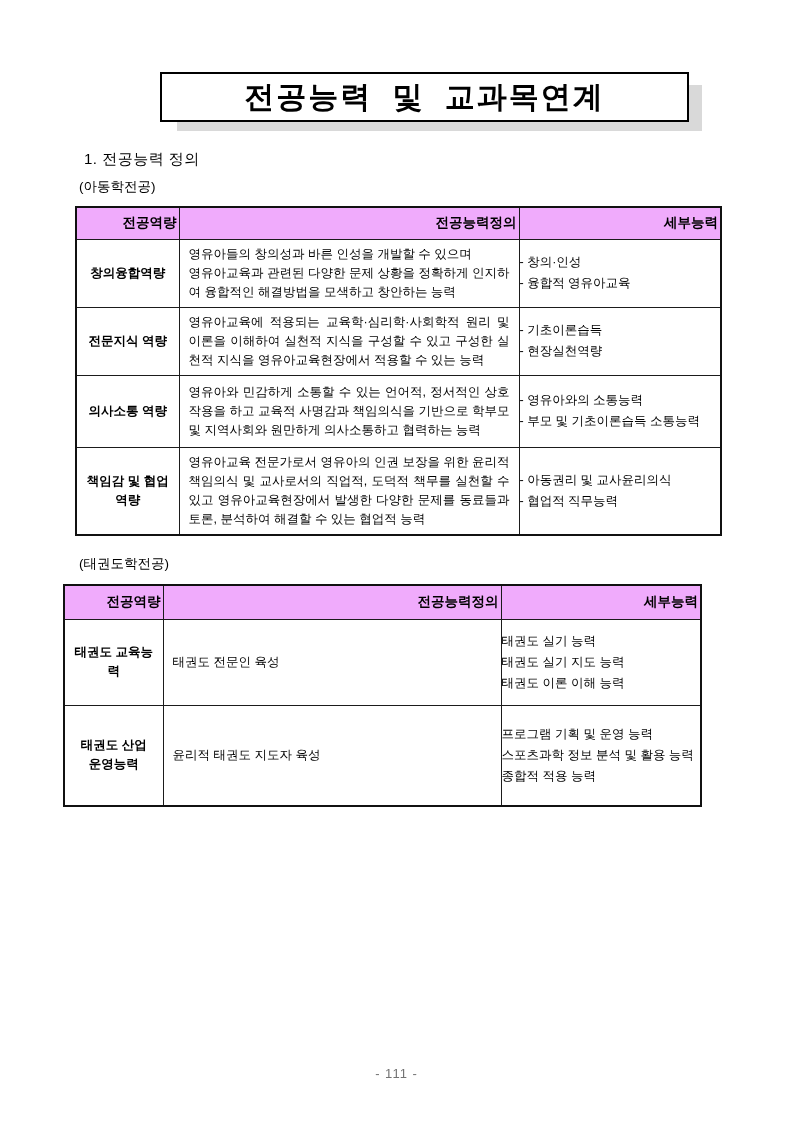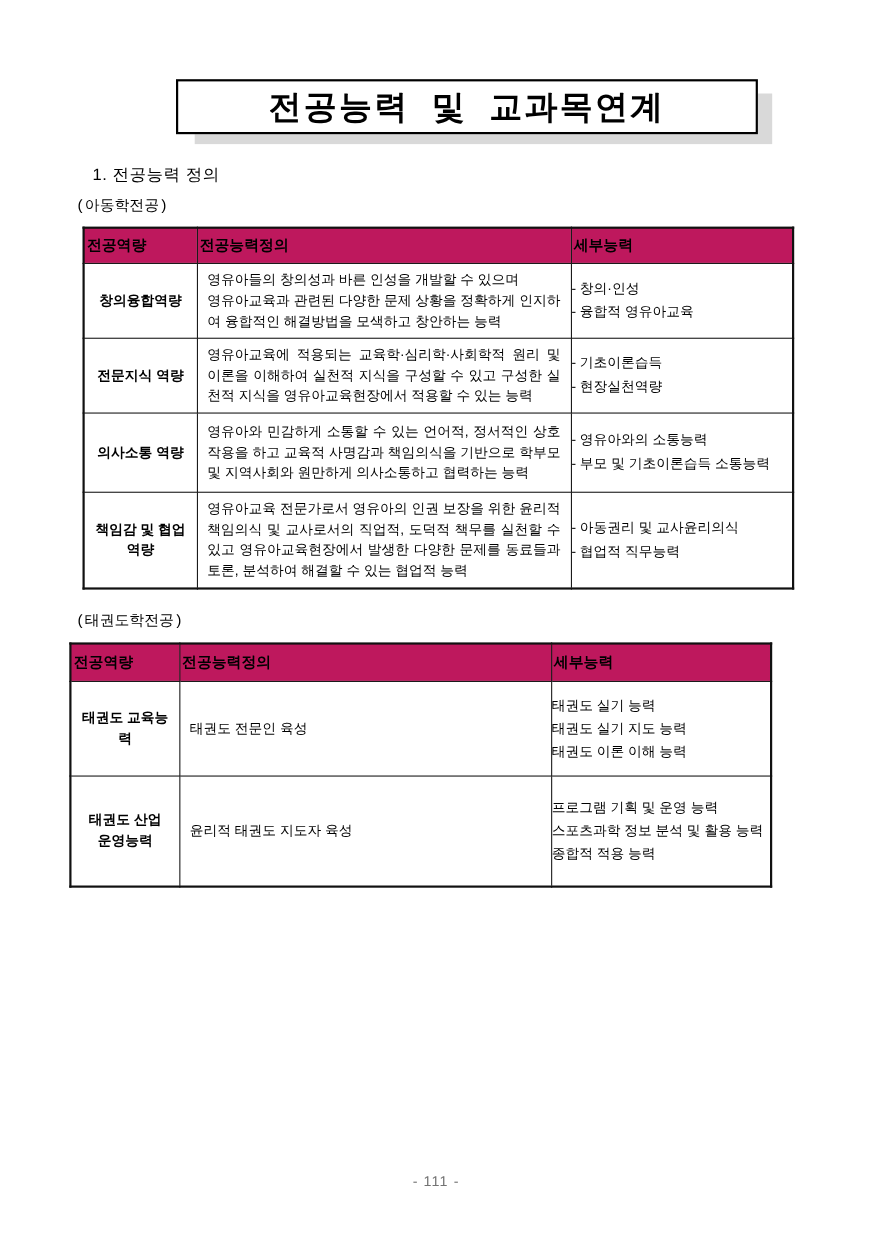--- a/index.html
+++ b/index.html
@@ -12,31 +12,31 @@
   
   .title-box {
     position:absolute; left:120px; top:72px; width:529px; height:50px;
     box-sizing:border-box; background:#ffffff; border:2px solid #000;
     box-shadow:15px 11px 0 -2px #d9d9d9;
     display:flex; align-items:center; justify-content:center;margin-left:40px;
   }
   .title-text { font-size:30px; font-weight:900; letter-spacing:2px; word-spacing:10px; }
 
   .section-heading { position:absolute; left:84px; top:150px; font-size:15px; letter-spacing:0.5px; }
-  .major-label { position:absolute; left:69px; font-size:13.5px;font-family:Liberation Mono, monospace; }
+  .major-label { position:absolute; left:79px; font-size:13.5px; }
   #label1 { top:178px; }
   #label2 { top:555px; }
 
   
   table { position:absolute; border-collapse:collapse; table-layout:fixed; border:2px solid #111; }
   #table1 { left:75px; top:206px; width:645px; }
   #table2 { left:63px; top:584px; width:637px; }
   th, td { border:1px solid #1b1b1b; box-sizing:border-box; }
   th {
-    background:#be185d; font-size:13.5px; font-weight:bold; text-align:left;
+    background:#f0abfc; font-size:13.5px; font-weight:bold; text-align:right;
     vertical-align:middle; padding:2px;
   }
   td.comp {
     text-align:center; vertical-align:middle; font-size:12.5px;
     line-height:19px; white-space:pre-line; padding:2px 4px;font-weight:bold;
   }
   td.def {
     font-size:12.5px; line-height:19px; text-align:justify;
     vertical-align:middle; padding:5px 9px; white-space:pre-line;
   }

